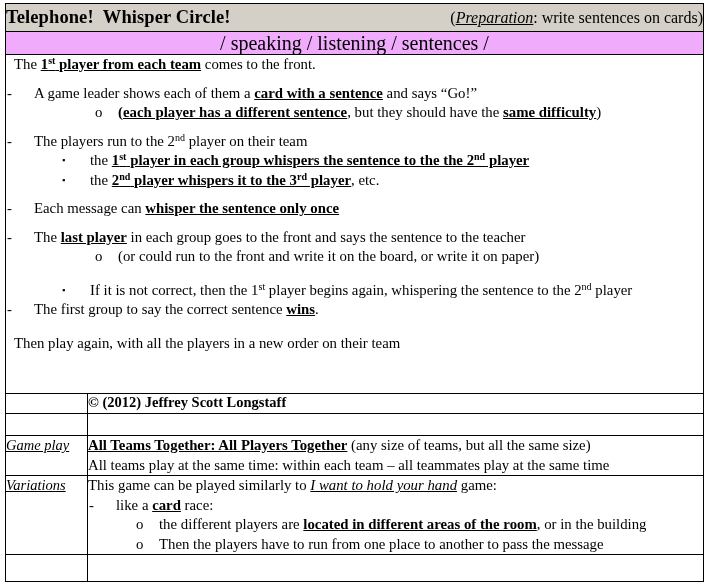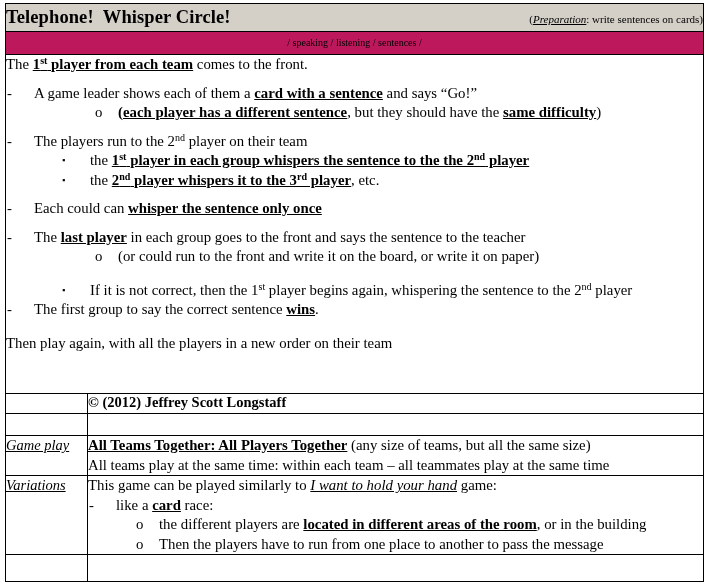--- a/index.html
+++ b/index.html
@@ -49,35 +49,35 @@
     height: 27px;
   }
   .hdr-title {
     font-weight: bold;
     font-size: 18.5px;
     letter-spacing: 0.1px;
     line-height: 27px;
     white-space: pre;
   }
   .hdr-prep {
-    font-size: 11px;
+    font-size: 16px;
     line-height: 27px;
     white-space: nowrap;
   }
   .hdr-prep .ital-u {
     font-style: italic;
     text-decoration: underline;
   }
 
   .skills-row td {
     height: 22px;
     text-align: center;
-    font-size: 10px;
+    font-size: 20px;
     line-height: 22px;
-    background: #be185d;
+    background: #f0abfc;
   }
 
   
   .body-cell {
     padding: 4px 5px 6px 5px;
     font-size: 14.8px;
     line-height: 19.5px;
     height: 338px;
   }
 
@@ -94,21 +94,21 @@
     font-style: italic;
     text-decoration: underline;
   }
   sup {
     font-size: 0.68em;
     vertical-align: 0.45em;
     line-height: 0;
   }
 
   
-  .lvl0 { margin-left: 0px; }
+  .lvl0 { margin-left: 8px; }
   .dash {
     display: flex;
     margin-left: 1px;
   }
   .dash > .mk { width: 27px; flex: 0 0 27px; }
   .circ {
     display: flex;
     margin-left: 89px;
   }
   .circ > .mk { width: 23px; flex: 0 0 23px; }
@@ -200,21 +200,21 @@
 
         <div class="sqr">
           <span class="mk"><span class="sq-glyph">▪</span></span>
           <span class="ln"><span>the </span><span class="bu">2<sup>nd</sup> player whispers it to the 3<sup>rd</sup> player</span><span>, etc.</span></span>
         </div>
 
         <div class="gap"></div>
 
         <div class="dash">
           <span class="mk">-</span>
-          <span class="ln"><span>Each could can </span><span class="bu">whisper the sentence only once</span></span>
+          <span class="ln"><span>Each message can </span><span class="bu">whisper the sentence only once</span></span>
         </div>
 
         <div class="gap"></div>
 
         <div class="dash">
           <span class="mk">-</span>
           <span class="ln"><span>The </span><span class="bu">last player</span><span> in each group goes to the front and says the sentence to the teacher</span></span>
         </div>
 
         <div class="circ">

